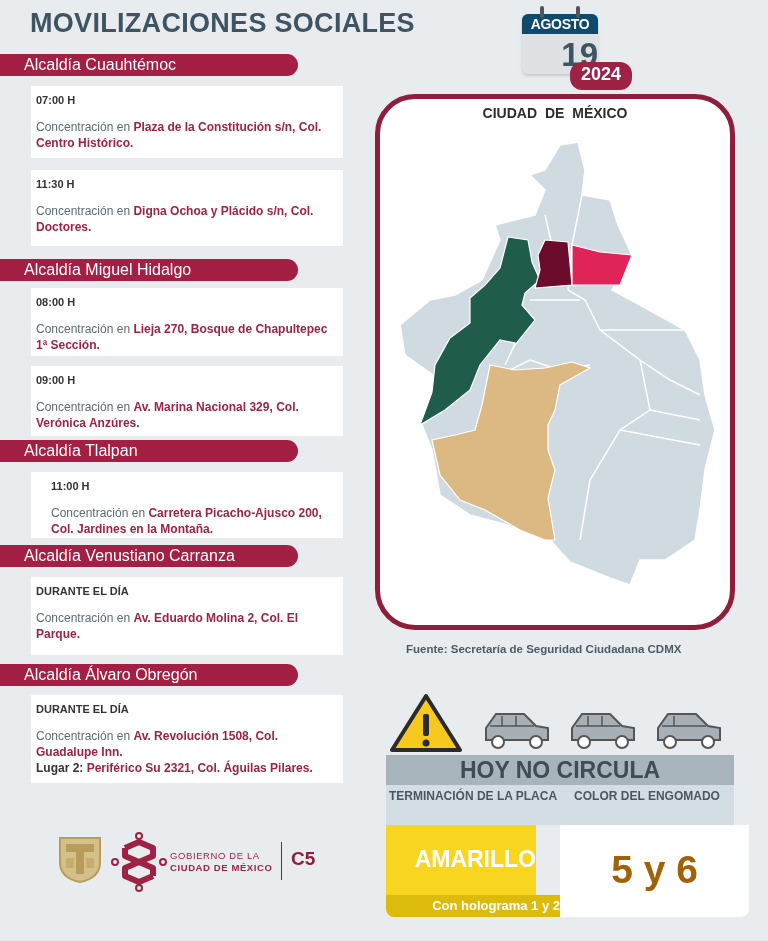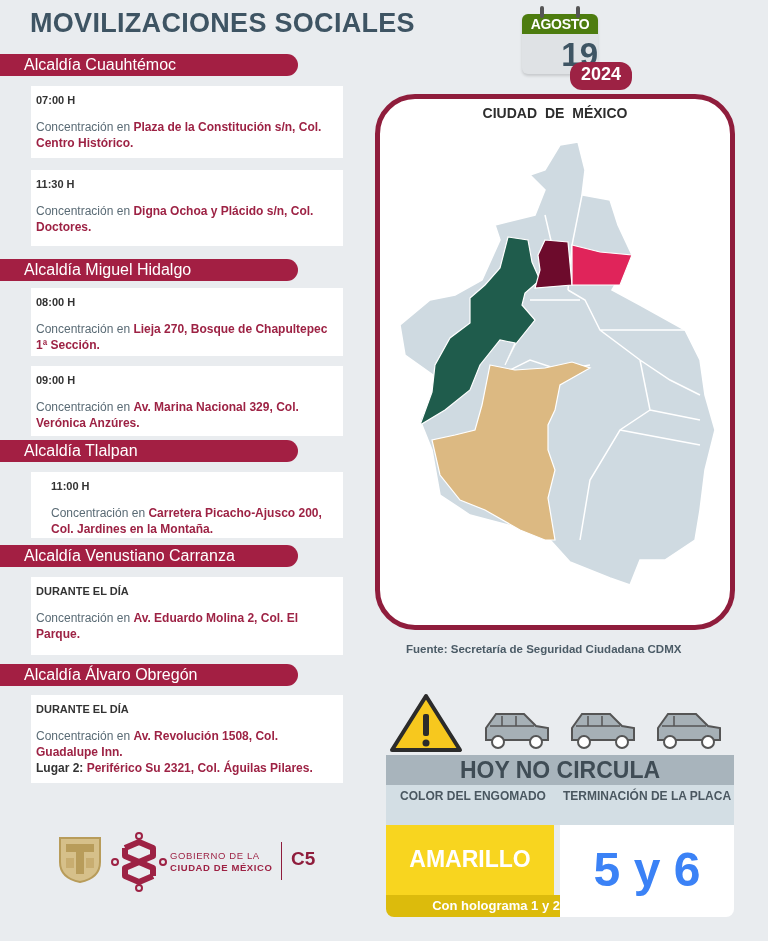--- a/index.html
+++ b/index.html
@@ -16,21 +16,21 @@
   }
   
   .calendar { position: absolute; left: 520px; top: 4px; width: 115px; height: 80px; }
   .cal-body {
     position: absolute; left: 2px; top: 10px; width: 76px; height: 60px;
     background: #dfe2e5; border-radius: 6px;
     box-shadow: 0 2px 3px rgba(0,0,0,0.15);
   }
   .cal-head {
     position: absolute; left: 0; top: 0; width: 76px; height: 20px;
-    background: #4d7c0f; border-radius: 6px 6px 0 0;
+    background: #0c4a6e; border-radius: 6px 6px 0 0;
     color: #fff; font-weight: bold; font-size: 14px; text-align: center; line-height: 20px;
     letter-spacing: -0.3px;
   }
   .cal-ring {
     position: absolute; top: 2px; width: 4px; height: 12px; background: #555; border-radius: 2px;
   }
   .cal-day {
     position: absolute; left: 0; top: 22px; width: 76px; text-align: right;
     font-size: 33px; font-weight: bold; color: #3e5463;
   }
@@ -81,33 +81,33 @@
   }
   .hnc-sub {
     position: absolute; left: 386px; top: 785px; width: 348px; height: 40px;
     background: #d3dee4; display: flex;
   }
   .hnc-sub div {
     flex: 1; text-align: center; font-weight: bold; font-size: 12px; color: #4a5760;
     line-height: 15px; padding-top: 4px;
   }
   .hnc-yellow {
-    position: absolute; left: 386px; top: 825px; width: 168px; height: 70px;
+    position: absolute; left: 386px; top: 825px; width: 150px; height: 70px;
     background: #f8d51f; color: #fff; font-weight: bold; font-size: 23px;
-    text-align: center; line-height: 68px;
+    text-align: right; line-height: 68px;
   }
   .hnc-holo {
     position: absolute; left: 386px; top: 895px; width: 174px; height: 22px;
     background: #dcbb0c; border-radius: 0 0 0 8px;
     color: #fff; font-weight: bold; font-size: 13px; text-align: right; line-height: 22px;
   }
   .hnc-white {
-    position: absolute; left: 560px; top: 825px; width: 174px; height: 92px;
+    position: absolute; left: 560px; top: 825px; width: 189px; height: 92px;
     background: #fff; border-radius: 0 0 8px 0;
-    color: #3b82f6; font-weight: bold; font-size: 48px; text-align: center; line-height: 90px;
+    color: #a16207; font-weight: bold; font-size: 39px; text-align: center; line-height: 90px;
   }
   
   .logos { position: absolute; left: 55px; top: 830px; width: 290px; height: 60px; }
   .gob-text {
     position: absolute; left: 115px; top: 20px; font-size: 9.5px; line-height: 12px;
     color: #9d2244; letter-spacing: 0.6px;
   }
   .gob-text .b { font-weight: bold; }
   .c5 {
     position: absolute; left: 236px; top: 18px; font-size: 19px; font-weight: bold; color: #8f1d3c;
@@ -235,18 +235,18 @@
   <g transform="translate(268,18)">
     <path d="M2 30 L2 18 L12 4 L40 4 L52 16 L64 18 L64 30 Z" fill="#a6b0b6" stroke="#555" stroke-width="2"></path>
     <line x1="18" y1="6" x2="18" y2="16" stroke="#555" stroke-width="1.5"></line>
     <line x1="6" y1="16" x2="50" y2="16" stroke="#555" stroke-width="1.5"></line>
     <circle cx="14" cy="32" r="6" fill="#fff" stroke="#555" stroke-width="2"></circle>
     <circle cx="52" cy="32" r="6" fill="#fff" stroke="#555" stroke-width="2"></circle>
   </g>
 </svg>
 <div class="hnc-bar">HOY NO CIRCULA</div>
 <div class="hnc-sub">
+  <div>TERMINACIÓN DE LA PLACA</div>
   <div>COLOR DEL ENGOMADO</div>
-  <div>TERMINACIÓN DE LA PLACA</div>
 </div>
 <div class="hnc-yellow">AMARILLO</div>
 <div class="hnc-holo">Con holograma 1 y 2</div>
 <div class="hnc-white">5 y 6</div>
 
 </body></html>

